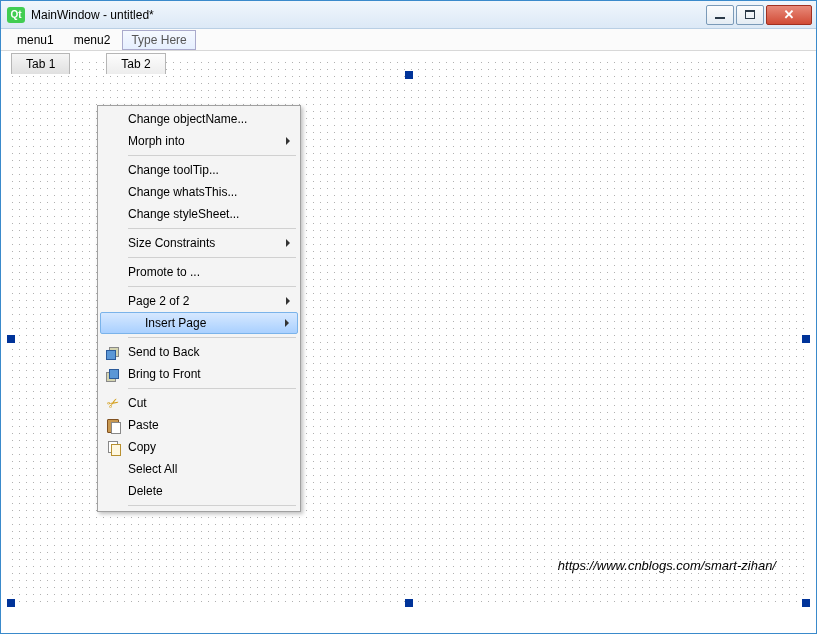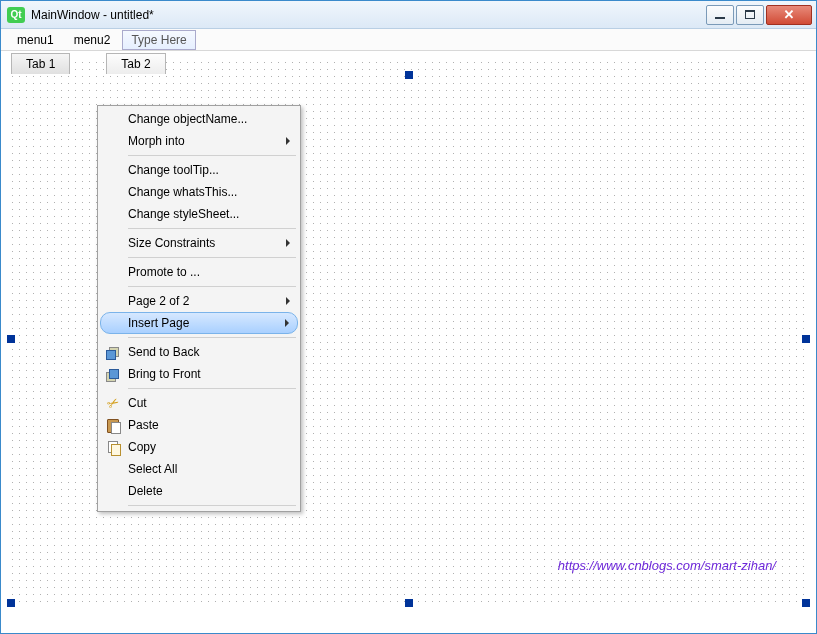--- a/index.html
+++ b/index.html
@@ -110,23 +110,23 @@
   }
   .cm-item {
     height: 22px;
     display: flex; align-items: center;
     padding-left: 28px;
     position: relative;
   }
   .cm-item.highlight {
     background: linear-gradient(#d6e8ff, #a9d0ff);
     border: 1px solid #7ab3ea;
-    border-radius: 10px;
+    border-radius: 2px;
     margin: 0;
-    padding-left: 27px;
+    padding-left: 44px;
   }
   .cm-sep {
     height: 1px; background: #d0d0d0;
     margin: 3px 2px 3px 28px;
   }
   .cm-arrow {
     position: absolute; right: 8px; top: 50%;
     margin-top: -4px;
     width: 0; height: 0;
     border-top: 4px solid transparent;
@@ -187,21 +187,21 @@
   }
   .sm-item.highlight {
     background: linear-gradient(#d6e8ff, #a9d0ff);
     border: 1px solid #7ab3ea;
     border-radius: 2px;
     height: 22px;
   }
   .watermark {
     position: absolute;
     right: 40px; bottom: 60px;
-    color: #6d28d9;
+    color: #000000;
     font-size: 13px;
     font-style: italic;
   }
 </style>
 </head>
 <body>
 
 <div class="window">
 
   <div class="titlebar">

